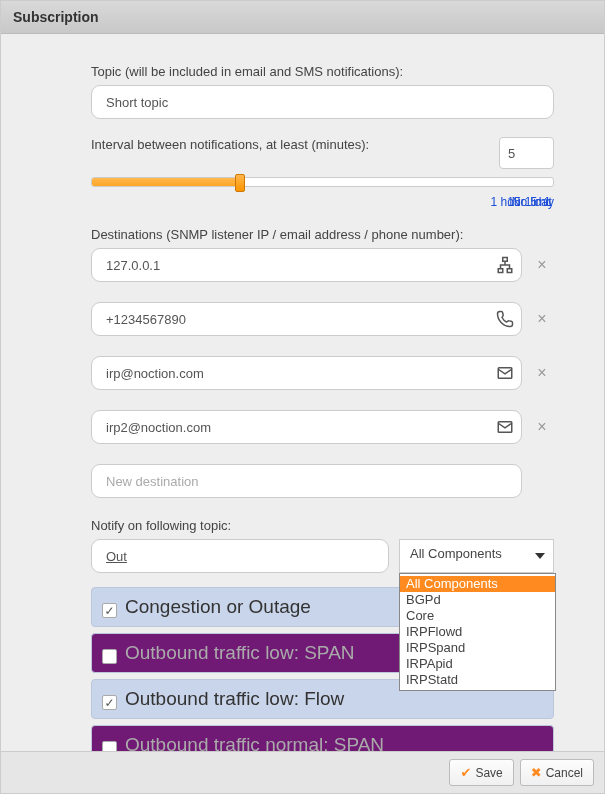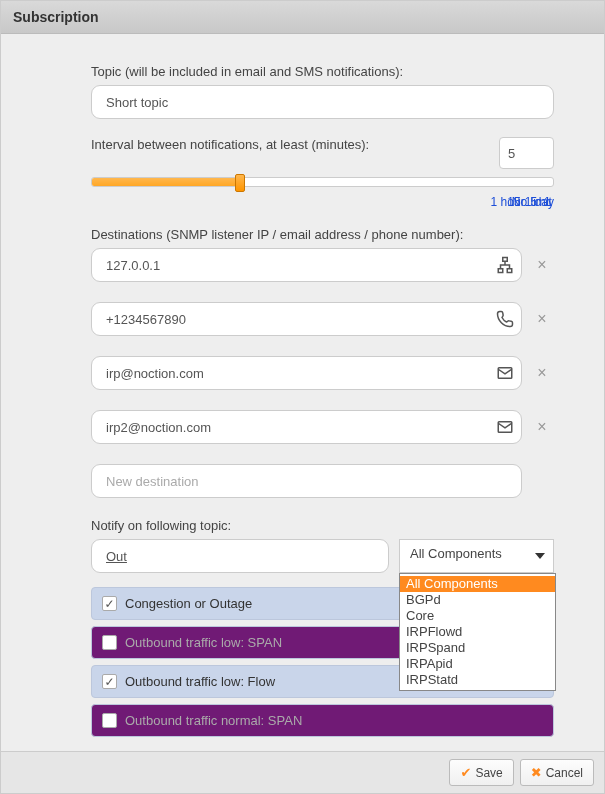--- a/index.html
+++ b/index.html
@@ -163,22 +163,22 @@
   .events-list {
     display: flex;
     flex-direction: column;
     gap: 6px;
   }
   .event-row {
     border: 1px solid #bcc7dc;
     border-radius: 4px;
     padding: 8px 10px;
     display: flex;
-    align-items: flex-start;
-    font-size: 13px;
+    align-items: flex-end;
+    font-size: 19px;
   }
   .event-row.checked {
     background: #c9d5ea;
     color: #333;
   }
   .event-row.unchecked {
     background: #701a75;
     color: #aaa;
   }
   .ckbox {

